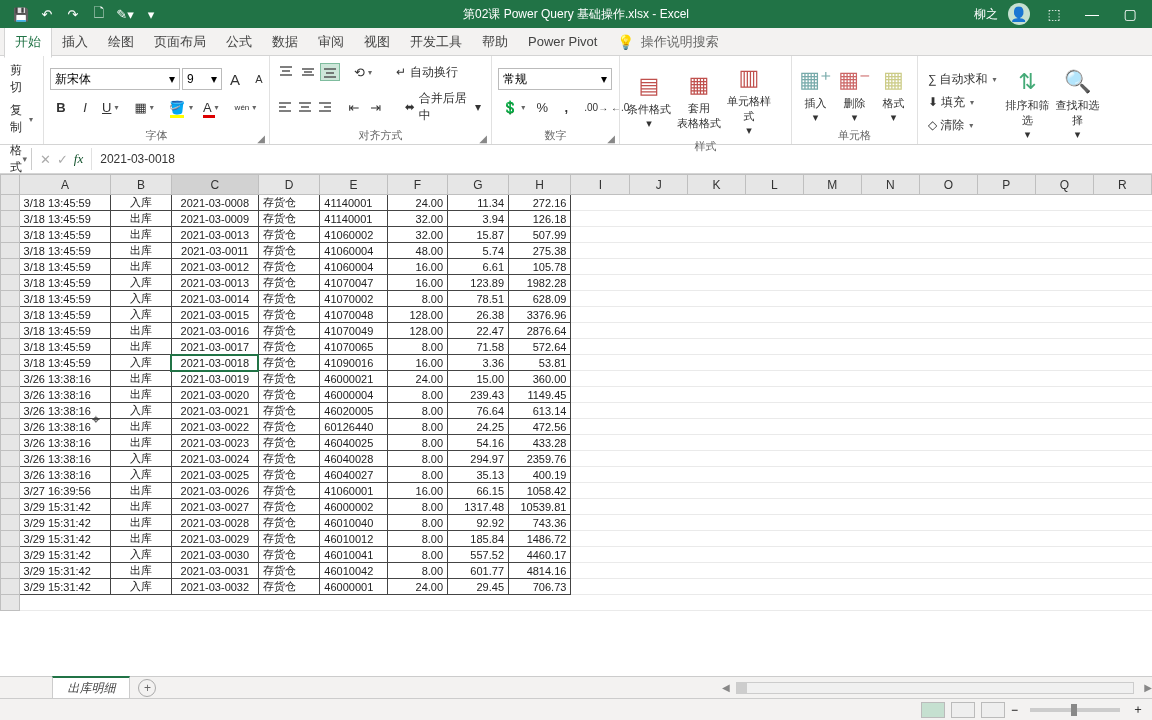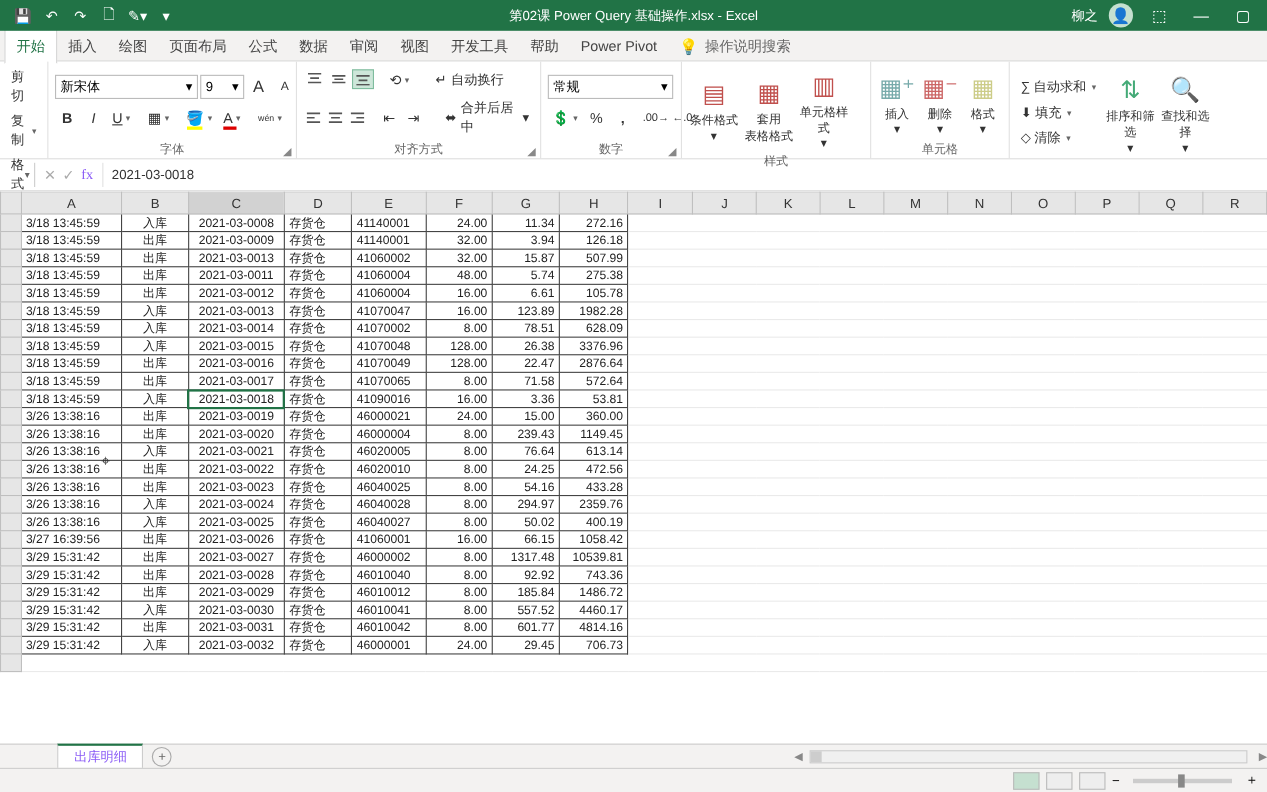--- a/index.html
+++ b/index.html
@@ -40,41 +40,41 @@
 .align-btn.sel { background: #cde6d9; border: 1px solid #7fbc9e; }
 .labelbtn { display: flex; align-items: center; gap: 4px; font-size: 12px; color: #333; padding: 1px 4px; }
 .largebtn { width: 46px; display: flex; flex-direction: column; align-items: center; justify-content: flex-start; gap: 2px; padding-top: 4px; font-size: 11px; text-align: center; color: #333; cursor: pointer; }
 .largebtn .icon.big { color: #c0504d; }
 .numfmt { width: 114px; height: 22px; border: 1px solid #bbb; display: flex; align-items: center; padding: 0 4px; font-size: 12px; }
 
 .formula-bar { height: 29px; border-bottom: 1px solid #d4d4d4; display: flex; align-items: center; background: #fff; }
 .namebox { width: 28px; height: 22px; border: none; border-right: 1px solid #ccc; display: flex; align-items: center; justify-content: flex-end; margin-left: 4px; }
 .namebox .caret { font-size: 9px; color: #666; margin: 0 4px; }
 .fxbtns { display: flex; align-items: center; gap: 6px; padding: 0 8px; border-right: 1px solid #e1e1e1; height: 22px; color: #aaa; font-size: 13px; }
-.fxbtns .fx { font-family: serif; color: #8b5cf6; }
+.fxbtns .fx { font-style: italic; font-family: serif; color: #14532d; }
 .formula-input { flex: 1; padding: 0 8px; font-size: 12px; color: #333; }
 
 .grid-wrap { position: absolute; top: 174px; bottom: 42px; left: 0; right: 0; overflow: hidden; background: #fff; }
 table.sheet { border-collapse: collapse; table-layout: fixed; }
 .colhdr th { background: #e6e6e6; border: 1px solid #bfbfbf; font-weight: normal; font-size: 12px; color: #333; height: 20px; text-align: center; }
 .colhdr th.sel { background: #d2d2d2; }
 .colhdr th.rowhdr-corner { width: 20px; background: #e6e6e6; }
 td.rowhdr { background: #e6e6e6; border: 1px solid #bfbfbf; text-align: center; font-size: 11px; color: #333; height: 16px; width: 20px; }
 td.cell { border-right: 1px solid #d4d4d4; border-bottom: 1px solid #d4d4d4; height: 16px; padding: 0 4px; font-size: 11px; color: #222; white-space: nowrap; overflow: hidden; }
 tr.header td.cell { border: 1px solid #444; font-size: 12px; text-align: center; font-weight: normal; background: #fff; }
 tr.drow td.cell.b { border: 1px solid #444; }
 .ralign { text-align: right; }
 .calign { text-align: center; }
 td.cell.empty-far { border: none; border-bottom: 1px solid #eaeaea; }
 td.cell.selcell { outline: 2px solid #217346; outline-offset: -1px; background: #fff; }
 .cursor-cross { position: absolute; top: 237px; left: 92px; font-size: 14px; color: #333; pointer-events: none; }
 
 .sheet-tabs { position: absolute; bottom: 22px; left: 0; right: 0; height: 22px; background: #f3f2f1; border-top: 1px solid #ccc; display: flex; align-items: center; font-size: 12px; }
 .sheet-tabs .nav { display: flex; padding: 0 4px; color: #888; gap: 2px; visibility: hidden; }
-.sheet-tabs .stab { padding: 2px 14px; background: #fff; border: 1px solid #ccc; border-bottom: none; margin-left: 24px; font-size: 12px; color: #8b5cf6; border-top: 2px solid #217346; }
+.sheet-tabs .stab { padding: 2px 14px; background: #fff; border: 1px solid #ccc; border-bottom: none; margin-left: 24px; font-size: 12px; color: #404040; border-top: 2px solid #217346; font-style: italic; }
 .sheet-tabs .add { margin-left: 8px; width: 18px; height: 18px; border: 1px solid #aaa; border-radius: 50%; display: flex; align-items: center; justify-content: center; color: #666; font-size: 12px; }
 .sheet-tabs .hscroll { margin-left: auto; width: 430px; height: 14px; display: flex; align-items: center; }
 .sheet-tabs .hscroll .track { flex: 1; height: 12px; border: 1px solid #ccc; background: #f0f0f0; margin: 0 10px 0 6px; position: relative; }
 .sheet-tabs .hscroll .thumb { position: absolute; left: 0; top: 0; bottom: 0; width: 10px; background: #cdcdcd; }
 .sheet-tabs .hscroll .arr { color: #888; font-size: 10px; }
 
 .statusbar { position: absolute; bottom: 0; left: 0; right: 0; height: 22px; background: #f3f2f1; border-top: 1px solid #ccc; display: flex; align-items: center; justify-content: flex-end; padding-right: 8px; gap: 6px; }
 .viewbtn { width: 24px; height: 16px; border: 1px solid #bbb; background: #eee; }
 .viewbtn.active { background: #c5e0d0; }
 .zoom { width: 90px; height: 4px; background: #ccc; position: relative; margin: 0 6px; }
@@ -670,21 +670,21 @@
           <td class="cell empty-far"></td>
           <td class="cell empty-far"></td>
           <td class="cell empty-far"></td>
         </tr>
         <tr class="drow">
           <td class="rowhdr"></td>
           <td class="cell b">3/26 13:38:16</td>
           <td class="cell b calign">出库</td>
           <td class="cell b calign">2021-03-0022</td>
           <td class="cell b">存货仓</td>
-          <td class="cell b">46020010</td>
+          <td class="cell b">60126440</td>
           <td class="cell b ralign">8.00</td>
           <td class="cell b ralign">24.25</td>
           <td class="cell b ralign">472.56</td>
           <td class="cell empty-far"></td>
           <td class="cell empty-far"></td>
           <td class="cell empty-far"></td>
           <td class="cell empty-far"></td>
           <td class="cell empty-far"></td>
           <td class="cell empty-far"></td>
           <td class="cell empty-far"></td>
@@ -735,21 +735,21 @@
           <td class="cell empty-far"></td>
         </tr>
         <tr class="drow">
           <td class="rowhdr"></td>
           <td class="cell b">3/26 13:38:16</td>
           <td class="cell b calign">入库</td>
           <td class="cell b calign">2021-03-0025</td>
           <td class="cell b">存货仓</td>
           <td class="cell b">46040027</td>
           <td class="cell b ralign">8.00</td>
-          <td class="cell b ralign">50.02</td>
+          <td class="cell b ralign">35.13</td>
           <td class="cell b ralign">400.19</td>
           <td class="cell empty-far"></td>
           <td class="cell empty-far"></td>
           <td class="cell empty-far"></td>
           <td class="cell empty-far"></td>
           <td class="cell empty-far"></td>
           <td class="cell empty-far"></td>
           <td class="cell empty-far"></td>
           <td class="cell empty-far"></td>
           <td class="cell empty-far"></td>

